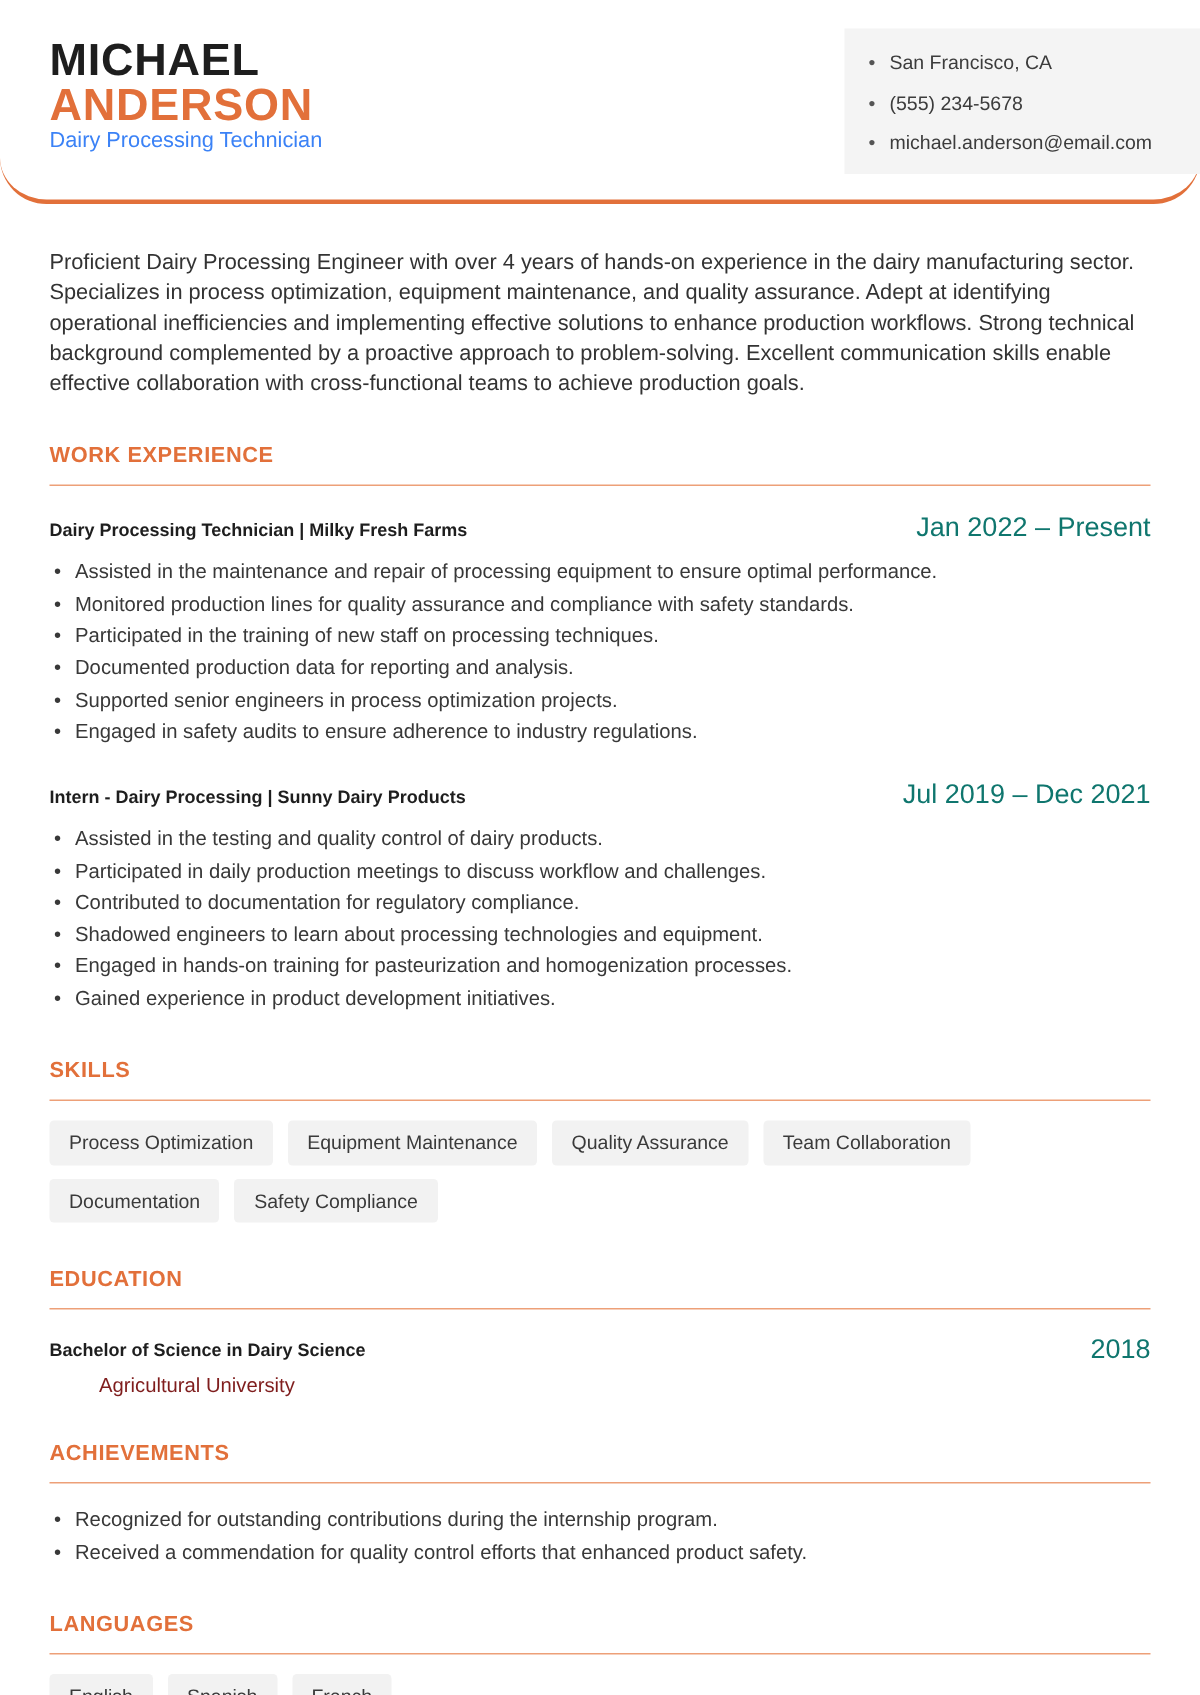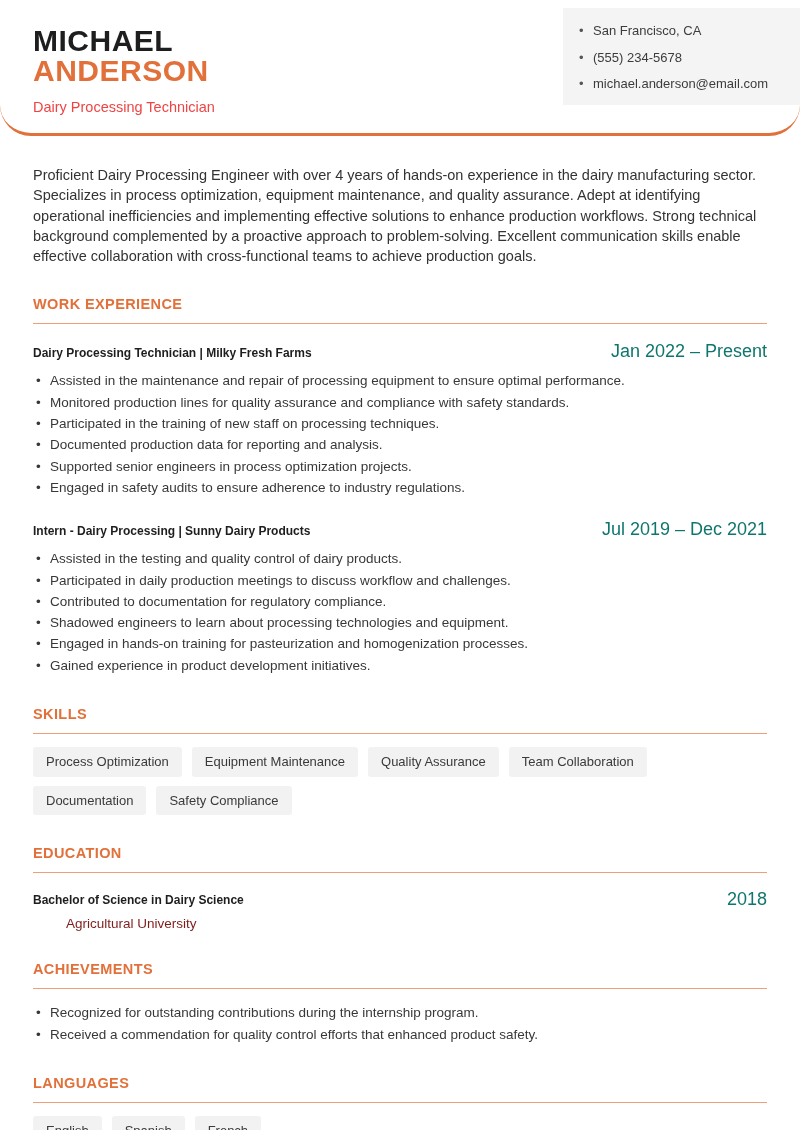--- a/index.html
+++ b/index.html
@@ -22,23 +22,23 @@
   .header{
     position:relative;height:136px;padding:26px 33px 0;
     border-bottom:3px solid var(--accent);
     border-radius:31px;
   }
   .first-name,.last-name{
     margin:0;font-size:30px;line-height:30px;font-weight:bold;
     letter-spacing:.5px;color:var(--text-dark);
   }
   .last-name{color:var(--accent);}
-  .job-title{margin-top:13px;font-size:14.5px;color:#ef4444;}
+  .job-title{font-size:14.5px;color:#3b82f6;}
   .contact-card{
-    position:absolute;top:8px;right:0;width:237px;
+    position:absolute;top:19px;right:0;width:237px;
     background:var(--contact-bg);padding:15px 16px 13px;
   }
   .contact-item{
     position:relative;padding-left:14px;font-size:13px;color:#3C3C3C;
     margin-bottom:11px;line-height:1.2;
   }
   .contact-item:last-child{margin-bottom:0;}
   .contact-item::before{content:"•";position:absolute;left:0;top:0;color:#555;}
   
   .summary{margin:29px 33px 0;font-size:14.5px;line-height:20.3px;color:#333;}

